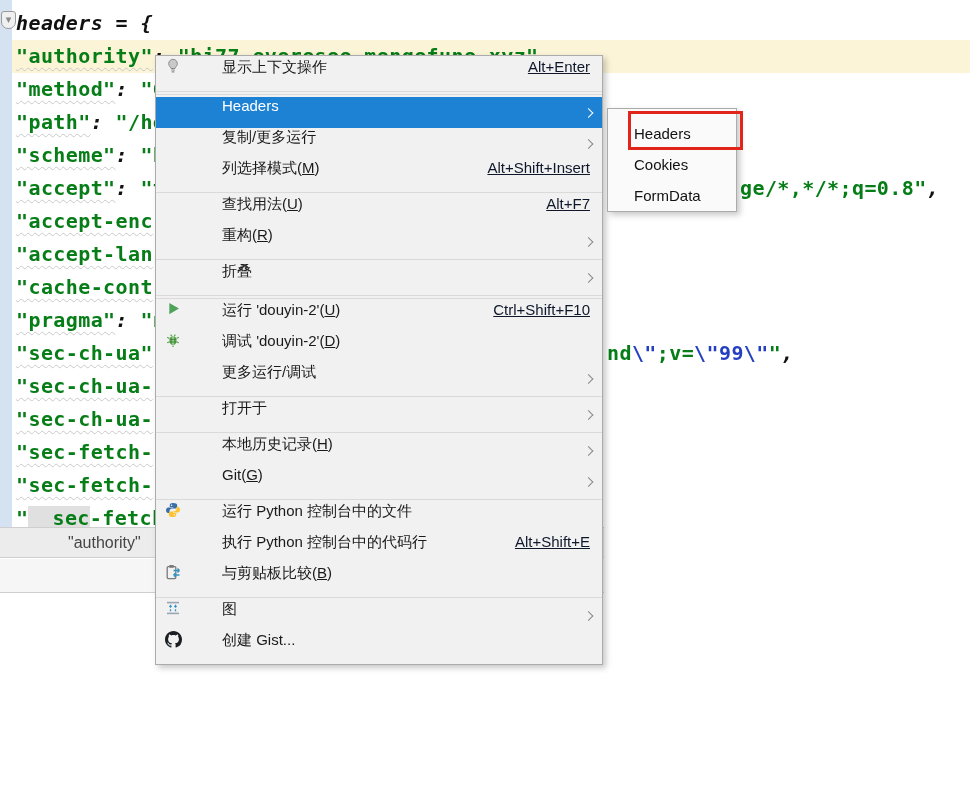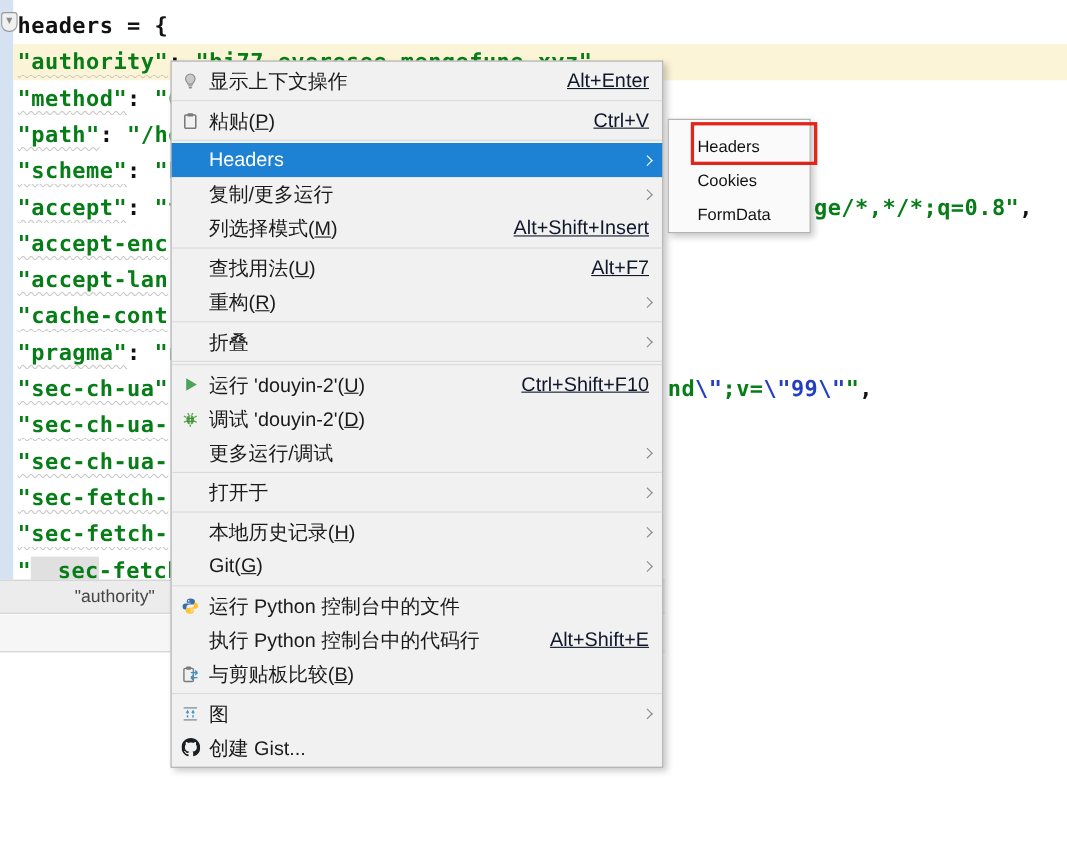--- a/index.html
+++ b/index.html
@@ -15,36 +15,36 @@
   .caret-row{position:absolute;left:12px;top:40px;width:958px;height:33px;background:#fcf4d7;}
   .cl{position:absolute;left:16px;height:33px;line-height:33px;white-space:pre;
       font-family:"DejaVu Sans Mono","Liberation Mono",monospace;font-weight:bold;
       font-size:20px;letter-spacing:.4px;color:#111;}
   .frag{position:absolute;height:33px;line-height:33px;white-space:pre;
       font-family:"DejaVu Sans Mono","Liberation Mono",monospace;font-weight:bold;
       font-size:20px;letter-spacing:.4px;}
   .g{color:#067d17;}
   .k{color:#067d17;text-decoration-line:underline;text-decoration-style:wavy;
      text-decoration-color:#c9c9c9;text-decoration-thickness:1px;text-underline-offset:4px;}
-  .b{color:#111;}
+  .b{color:#111;font-style:italic;}
   .esc{color:#2440c0;}
   .hl-tok{background:#e0e0e0;padding-left:24px;}
 
   
   .bar1{position:absolute;left:0;top:527px;width:604px;height:31px;background:#ececec;
         border-top:1px solid #cfcfcf;border-bottom:1px solid #cfcfcf;box-sizing:border-box;
         line-height:29px;padding-left:68px;color:#454545;font-size:16px;}
   .bar2{position:absolute;left:0;top:559px;width:604px;height:34px;background:#f6f6f6;
         border-bottom:1px solid #cfcfcf;box-sizing:border-box;}
 
   
   .menu{position:absolute;left:155px;top:55px;width:448px;background:#f1f1f1;
         border:1px solid #ababab;box-shadow:3px 3px 6px rgba(0,0,0,.22);
         padding:2px 0;box-sizing:border-box;z-index:10;}
-  .mi{height:31px;display:flex;align-items:center;position:relative;font-size:18px;color:#1a1a1a;}
+  .mi{height:31px;display:flex;align-items:flex-start;position:relative;font-size:15px;color:#1a1a1a;gap:32px;}
   .mi .ic{width:34px;flex:none;display:flex;justify-content:center;align-items:center;}
   .mi .lbl{white-space:nowrap;}
   .mn{text-decoration:underline;}
   .sc{margin-left:auto;padding-right:12px;color:#0f172a;white-space:nowrap;text-decoration:underline;}
   .arr{position:absolute;right:10px;top:50%;width:6px;height:6px;
        border-top:1.5px solid #888;border-right:1.5px solid #888;
        transform:translateY(-50%) rotate(45deg);}
   .mi.sel{background:#1e82d4;color:#fff;}
   .mi.sel .arr{border-color:#fff;}
   .sep{height:1px;background:#dadada;margin:2px 0;}
@@ -97,30 +97,20 @@
           <path d="M8 1.3a4.3 4.3 0 0 0-4.3 4.3c0 1.7.9 2.7 1.6 3.5.4.5.7 1 .7 1.4h4c0-.4.3-.9.7-1.4.7-.8 1.6-1.8 1.6-3.5A4.3 4.3 0 0 0 8 1.3z" fill="#c9c9c9" stroke="#8b8b8b" stroke-width="1"></path>
           <rect x="6" y="11.4" width="4" height="1.2" rx=".6" fill="#8b8b8b"></rect>
           <rect x="6.5" y="13.2" width="3" height="1.2" rx=".6" fill="#8b8b8b"></rect>
         </svg>
       </span>
     <span class="lbl">显示上下文操作</span>
     <span class="sc">Alt+Enter</span>
   </div>
   <div class="sep"></div>
 
-  <div class="mi">
-    <span class="ic">
-        <svg width="16" height="16" viewBox="0 0 16 16">
-          <rect x="3" y="2.6" width="10" height="12" rx="1" fill="none" stroke="#7a7a7a" stroke-width="1.4"></rect>
-          <rect x="5.4" y="1" width="5.2" height="3" rx=".8" fill="#7a7a7a"></rect>
-        </svg>
-      </span>
-    <span class="lbl"><span>粘贴(</span><span class="mn">P</span><span>)</span></span>
-    <span class="sc">Ctrl+V</span>
-  </div>
   <div class="sep"></div>
 
   <div class="mi sel">
     <span class="ic"></span>
     <span class="lbl">Headers</span>
     <span class="arr"></span>
   </div>
 
   <div class="mi">
     <span class="ic"></span>

